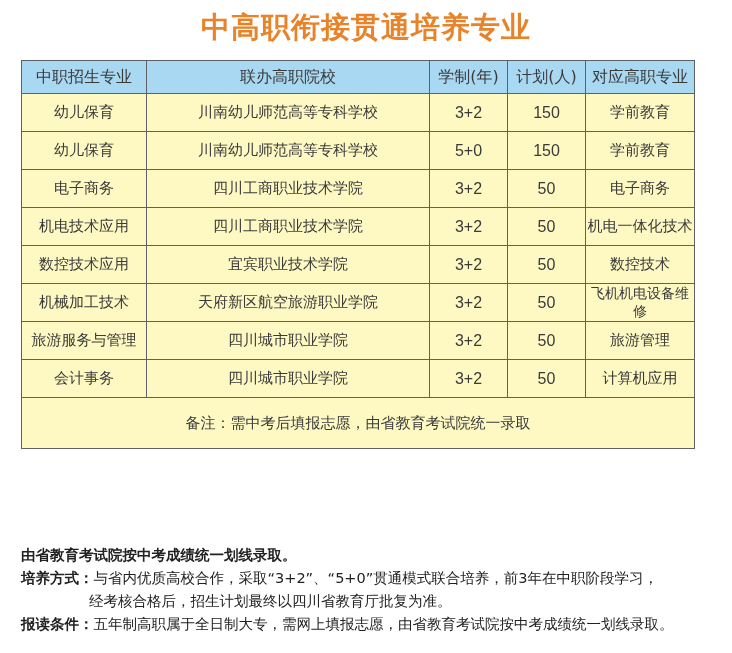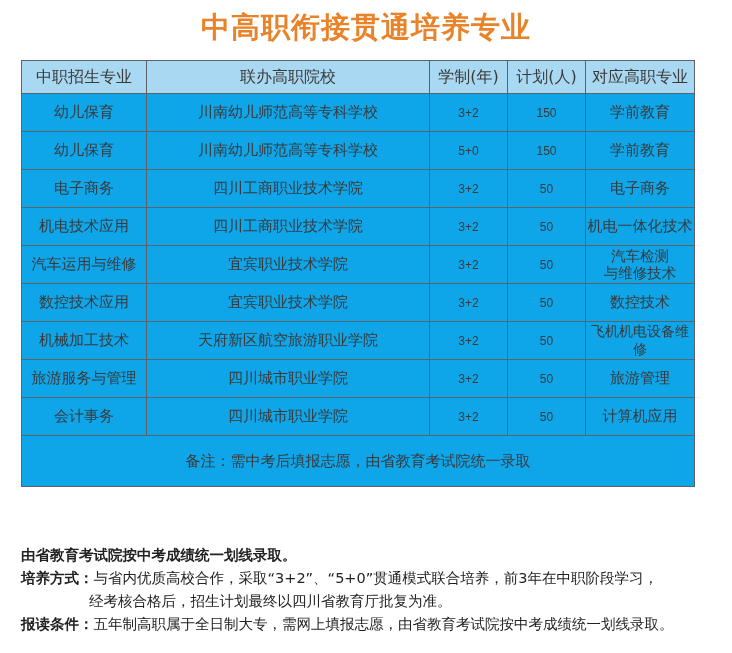--- a/index.html
+++ b/index.html
@@ -6,22 +6,22 @@
   body { width: 732px; height: 653px; position: relative; overflow: hidden;
          font-family: "DejaVu Sans", "Liberation Sans", sans-serif; color: #333; }
   .title { position: absolute; left: 0; top: 8px; width: 732px; text-align: center;
            font-size: 29px; font-weight: bold; color: #e8832a; letter-spacing: 1px; }
   table.grid { position: absolute; left: 21px; top: 60px; width: 673px;
                border-collapse: collapse; table-layout: fixed; }
   table.grid td, table.grid th { border: 1.5px solid #5e6166; text-align: center;
                vertical-align: middle; font-size: 15px; color: #3a3a3a; padding: 0;
                font-weight: normal; margin-left: 32px; }
   table.grid th { background: #a9d8f2; height: 32px; font-size: 16px; }
-  table.grid td { background: #0ea5e9; height: 37px; }
-  table.grid td.num { font-family: "Liberation Sans", sans-serif; font-size: 12px; }
+  table.grid td { background: #fef9c3; height: 37px; }
+  table.grid td.num { font-family: "Liberation Sans", sans-serif; font-size: 16px; }
   table.grid td.two { line-height: 17px; font-size: 14.5px; }
   table.grid td.note { height: 50px; font-size: 15px; }
   .notes { position: absolute; left: 21px; top: 544px; width: 700px; font-size: 14.5px;
            line-height: 23px; color: #222; }
   .notes .b { font-weight: bold; }
   .notes .line { white-space: nowrap; }
   .notes .indent { padding-left: 68px; }
 </style>
 </head>
 <body>
@@ -68,30 +68,20 @@
       <td>电子商务</td>
     </tr>
     <tr>
       <td>机电技术应用</td>
       <td>四川工商职业技术学院</td>
       <td class="num">3+2</td>
       <td class="num">50</td>
       <td>机电一体化技术</td>
     </tr>
     <tr>
-      <td>汽车运用与维修</td>
-      <td>宜宾职业技术学院</td>
-      <td class="num">3+2</td>
-      <td class="num">50</td>
-      <td class="two">
-        <div>汽车检测</div>
-        <div>与维修技术</div>
-      </td>
-    </tr>
-    <tr>
       <td>数控技术应用</td>
       <td>宜宾职业技术学院</td>
       <td class="num">3+2</td>
       <td class="num">50</td>
       <td>数控技术</td>
     </tr>
     <tr>
       <td>机械加工技术</td>
       <td>天府新区航空旅游职业学院</td>
       <td class="num">3+2</td>

